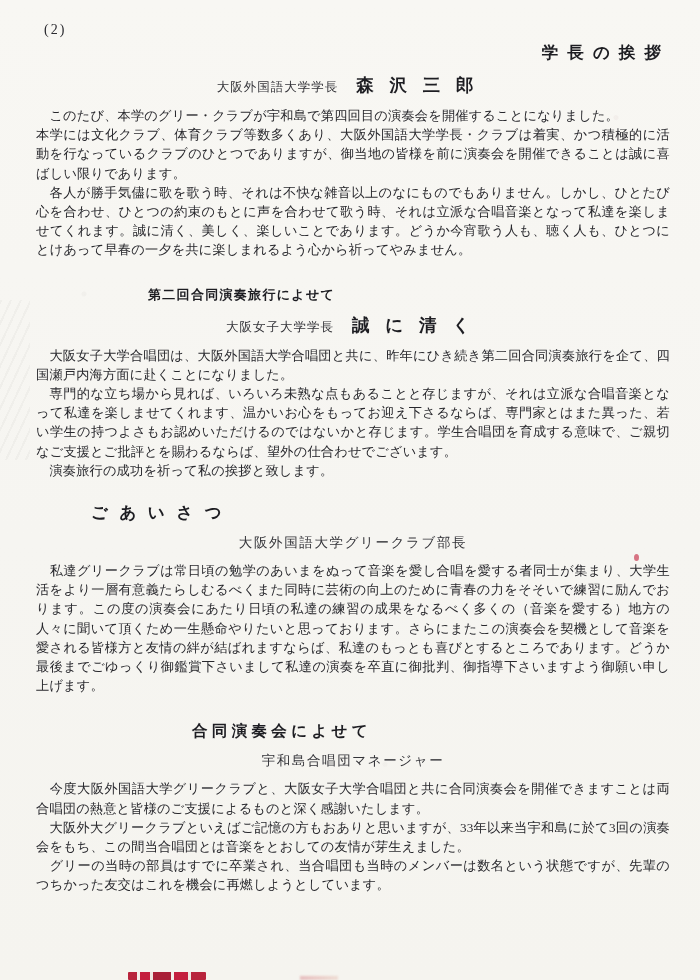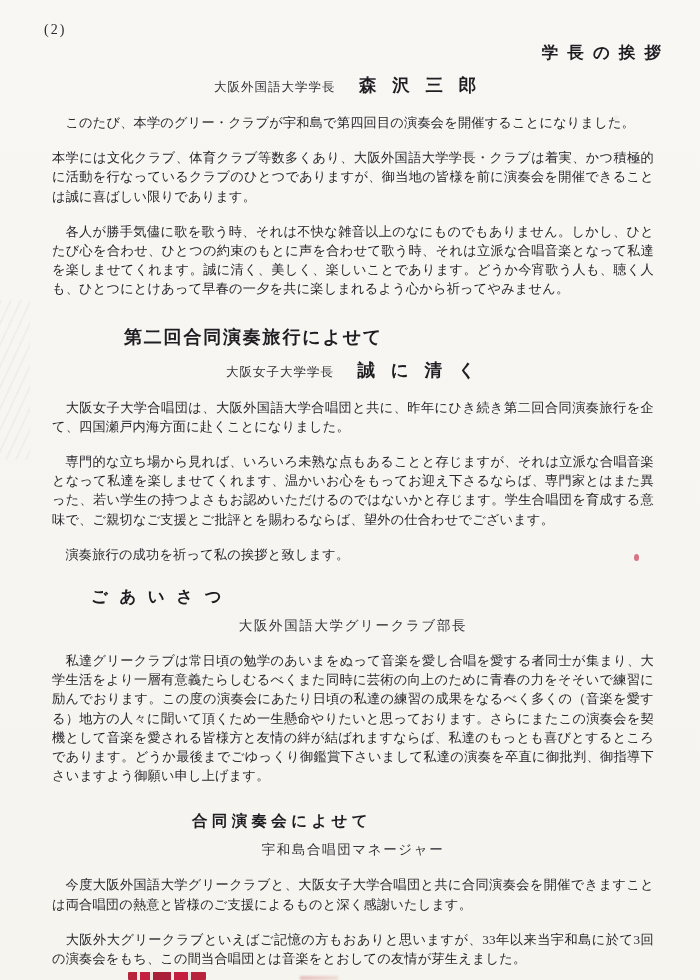--- a/index.html
+++ b/index.html
@@ -30,48 +30,47 @@
     color: #2b2b30;
   }
   section { margin: 0; }
   .heading {
     font-weight: bold;
     font-size: 16.5px;
     color: #1d1d22;
     margin: 0 0 9px 0;
   }
   .h-s1 { margin-left: 55px; letter-spacing: 0.55em; margin-top: 2px; text-align: right; }
-  .h-s2 { margin-left: 88px; letter-spacing: 0.10em; margin-top: 26px; font-size: 18px; }
+  .h-s2 { margin-left: 112px; letter-spacing: 0.10em; margin-top: 26px; font-size: 13px; }
   .h-s3 { margin-left: 55px; letter-spacing: 0.70em; margin-top: 22px; }
   .h-s4 { margin-left: 156px; letter-spacing: 0.28em; margin-top: 26px; font-size: 15.5px; }
   .byline {
     text-align: center;
     margin: 0 0 9px 0;
     white-space: nowrap;
-    font-family: Liberation Mono, monospace;
   }
   .byline-s2 { margin-left: 190px; text-align: left; }
   .byline-title {
     font-size: 12.5px;
     color: #333338;
     letter-spacing: 0.08em;
   }
   .byline-title-only {
     font-size: 13.5px;
     letter-spacing: 0.12em;
   }
   .byline-name {
     font-size: 17.5px;
     font-weight: bold;
     letter-spacing: 0.9em;
     margin-left: 14px;
     color: #1d1d22;
   }
   .body-text p {
-    margin: 16px;
+    margin: 0;
     font-size: 13.2px;
     line-height: 19.2px;
     text-align: justify;
     letter-spacing: 0.015em;
     color: #28282d;
   }
   
   .artifact { position: absolute; pointer-events: none; }
   .smudge-left {
     left: 0; top: 300px; width: 30px; height: 160px;

